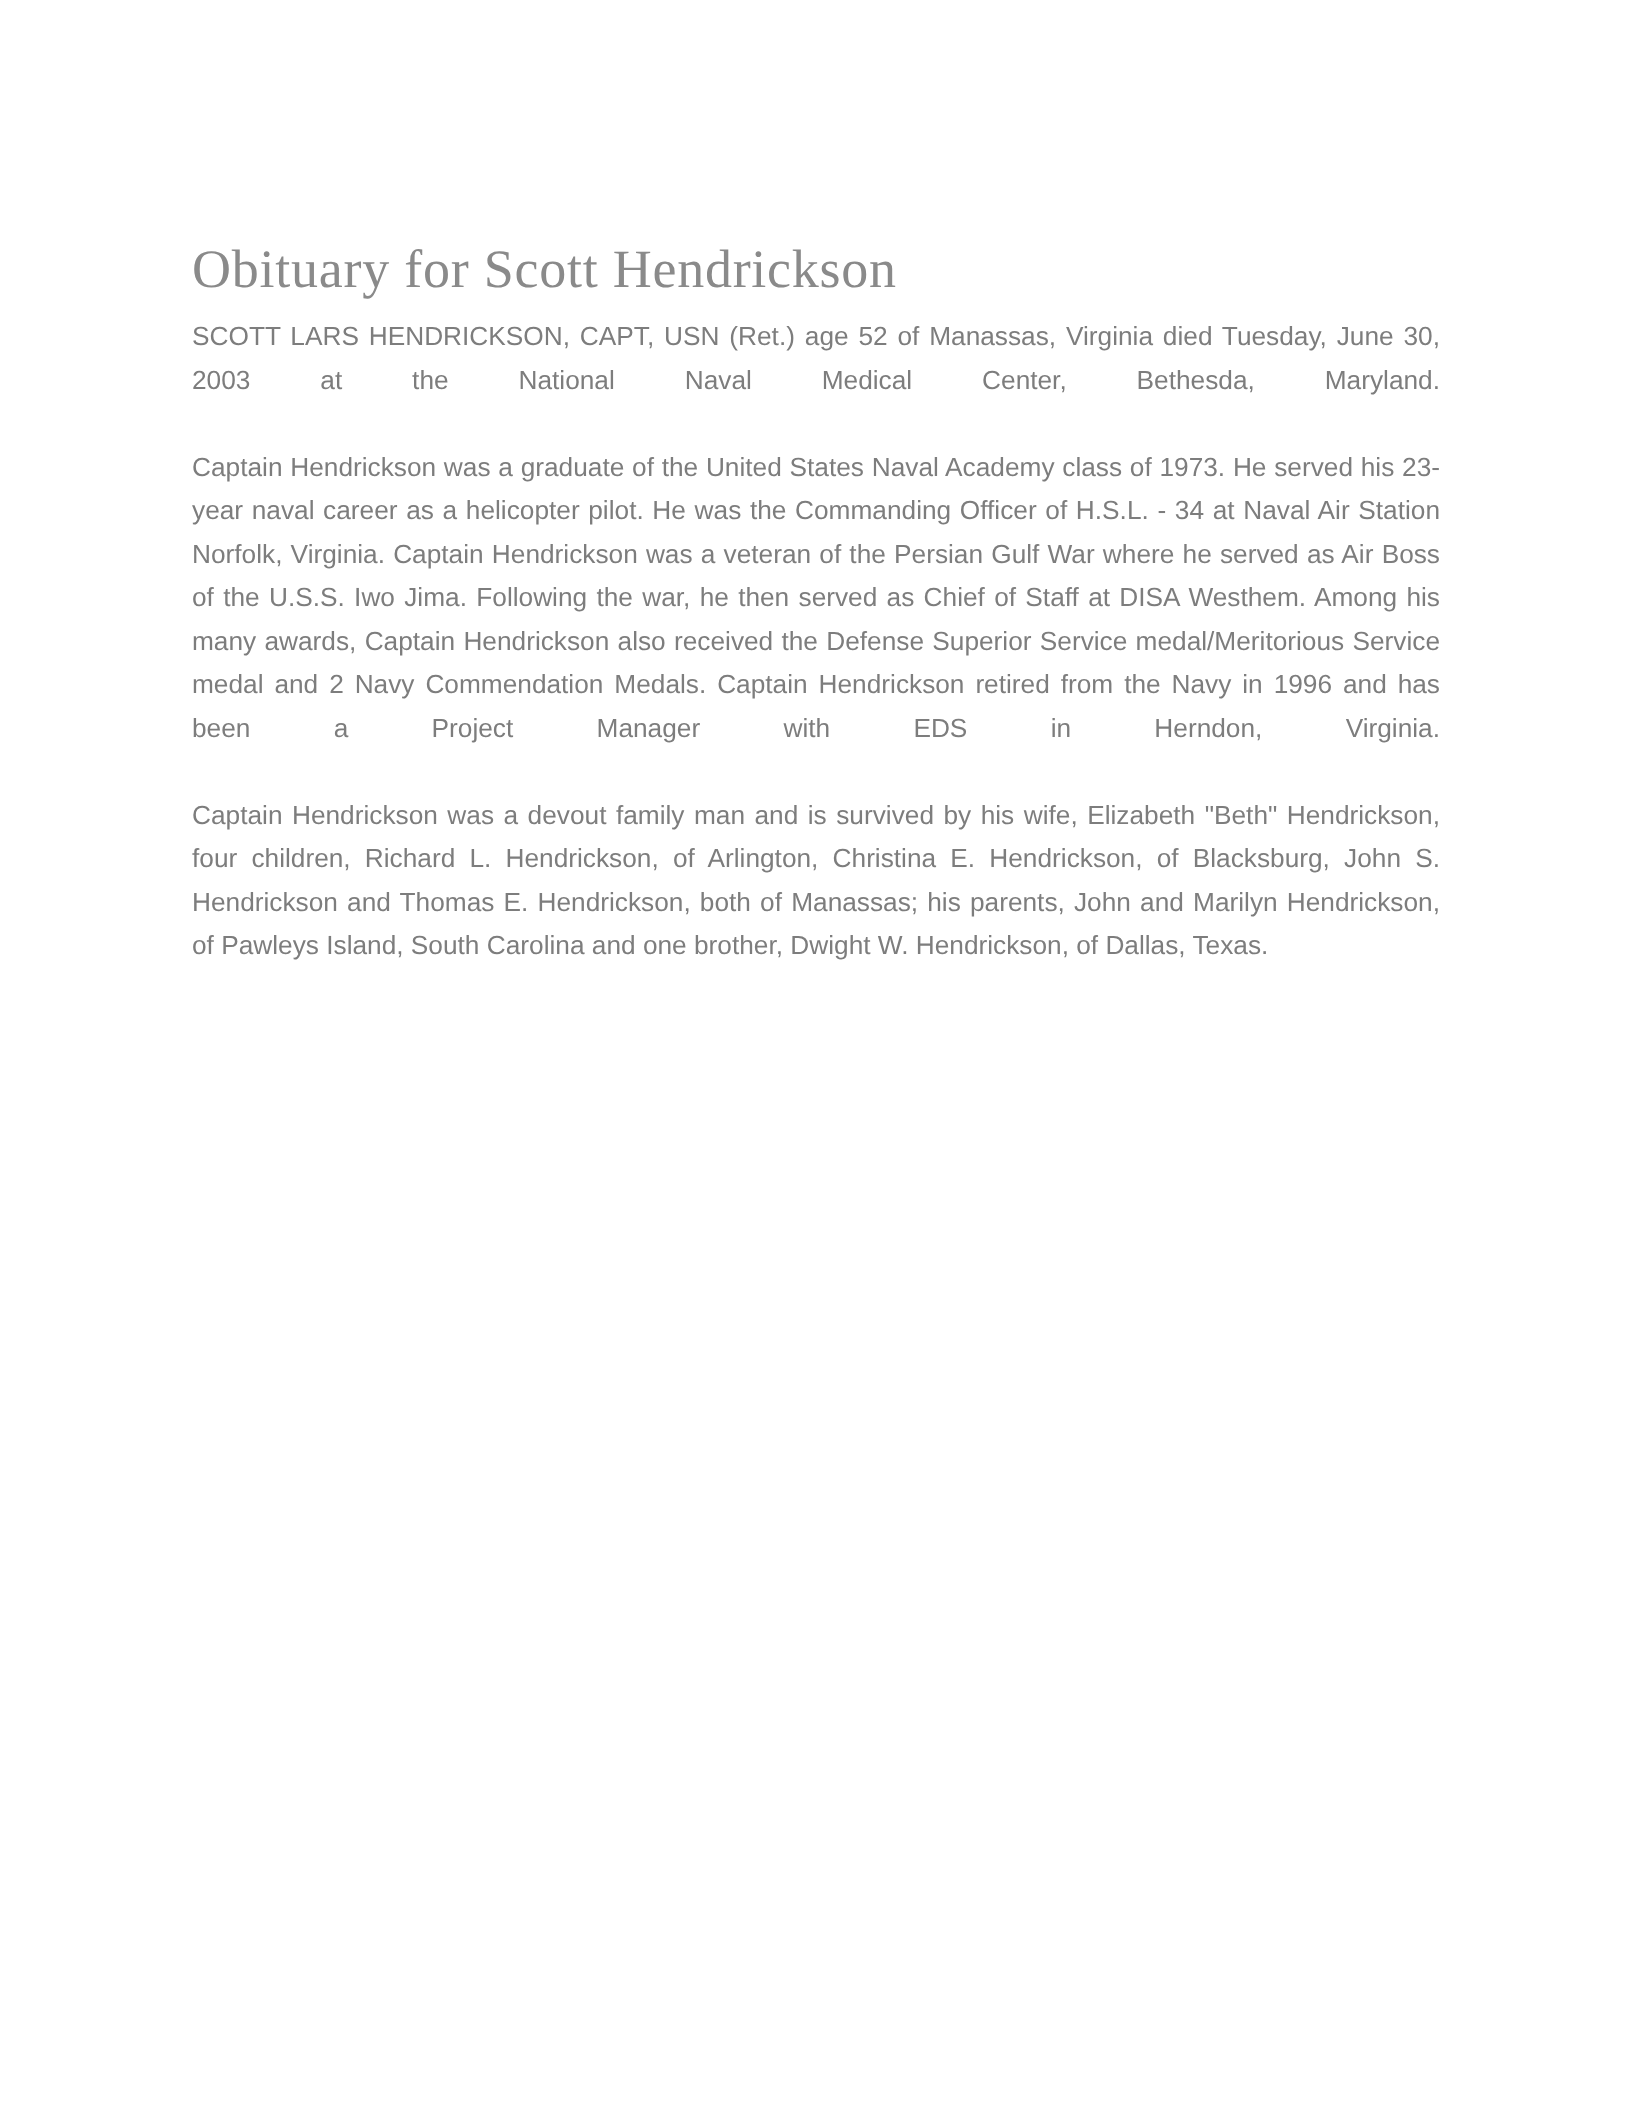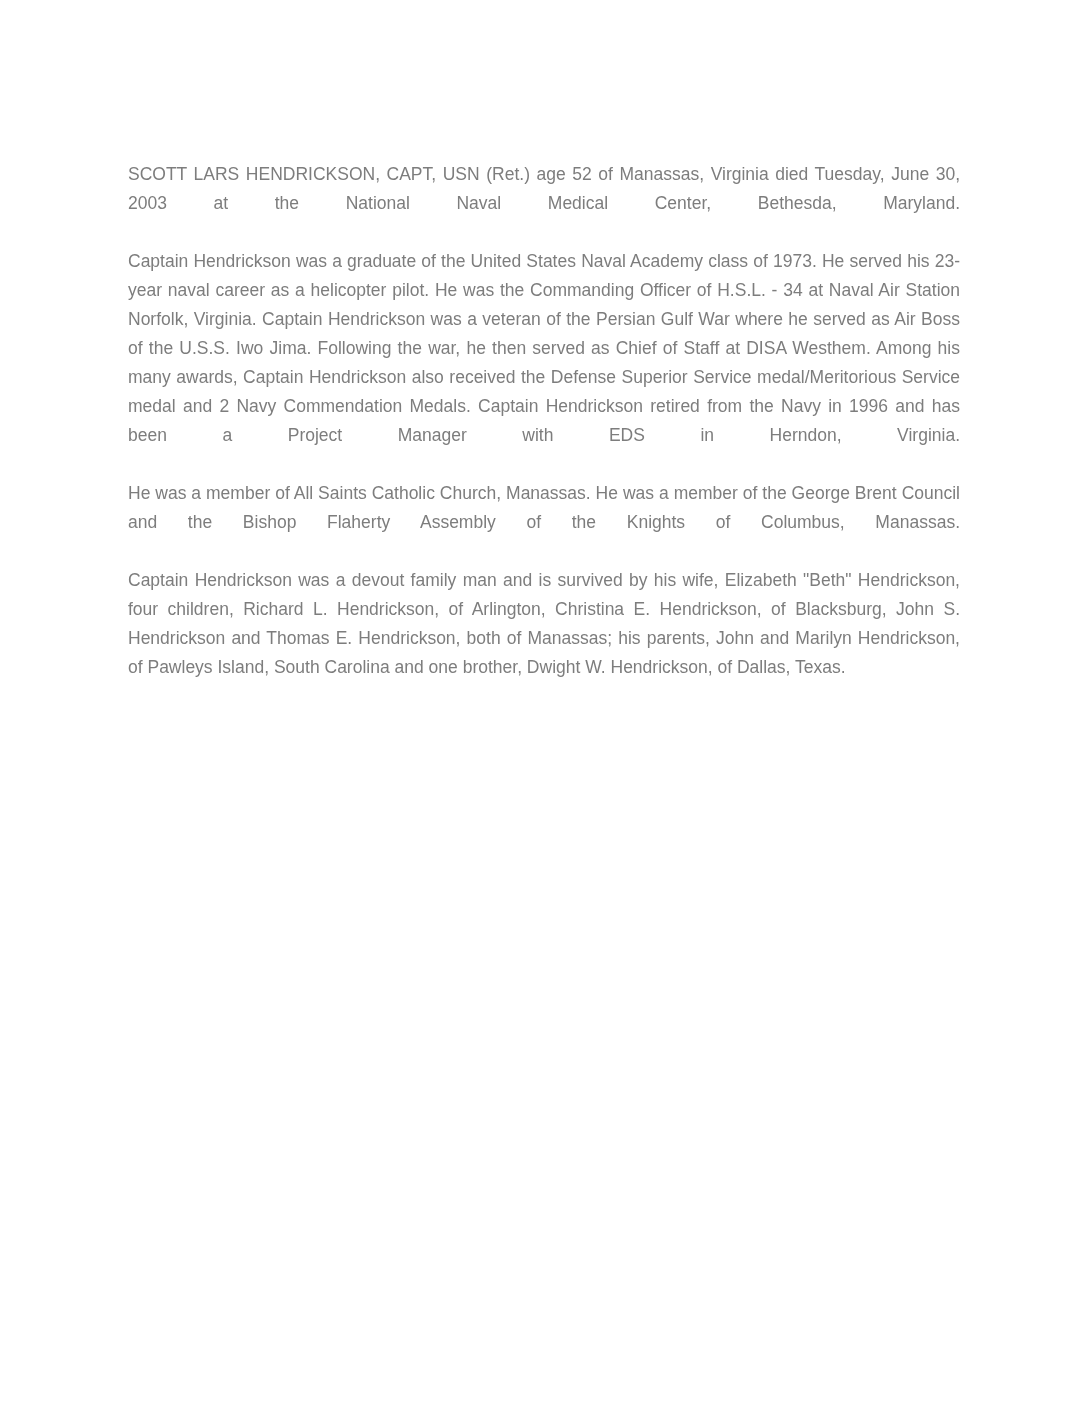--- a/index.html
+++ b/index.html
@@ -37,21 +37,21 @@
     margin: 0 0 29px 0;
   }
   .justify-all {
     text-align-last: justify;
   }
 </style>
 </head>
 <body>
 
 <div class="page">
+  <h1 class="page-title">Obituary for Scott Hendrickson</h1>
 
   <p class="para justify-all">SCOTT LARS HENDRICKSON, CAPT, USN (Ret.) age 52 of Manassas, Virginia died Tuesday, June 30, 2003 at the National Naval Medical Center, Bethesda, Maryland.</p>
 
   <p class="para justify-all">Captain Hendrickson was a graduate of the United States Naval Academy class of 1973. He served his 23-year naval career as a helicopter pilot. He was the Commanding Officer of H.S.L. - 34 at Naval Air Station Norfolk, Virginia. Captain Hendrickson was a veteran of the Persian Gulf War where he served as Air Boss of the U.S.S. Iwo Jima. Following the war, he then served as Chief of Staff at DISA Westhem. Among his many awards, Captain Hendrickson also received the Defense Superior Service medal/Meritorious Service medal and 2 Navy Commendation Medals. Captain Hendrickson retired from the Navy in 1996 and has been a Project Manager with EDS in Herndon, Virginia.</p>
 
-  <p class="para justify-all">He was a member of All Saints Catholic Church, Manassas. He was a member of the George Brent Council and the Bishop Flaherty Assembly of the Knights of Columbus, Manassas.</p>
 
   <p class="para">Captain Hendrickson was a devout family man and is survived by his wife, Elizabeth "Beth" Hendrickson, four children, Richard L. Hendrickson, of Arlington, Christina E. Hendrickson, of Blacksburg, John S. Hendrickson and Thomas E. Hendrickson, both of Manassas; his parents, John and Marilyn Hendrickson, of Pawleys Island, South Carolina and one brother, Dwight W. Hendrickson, of Dallas, Texas.</p>
 </div>
 
 </body></html>

